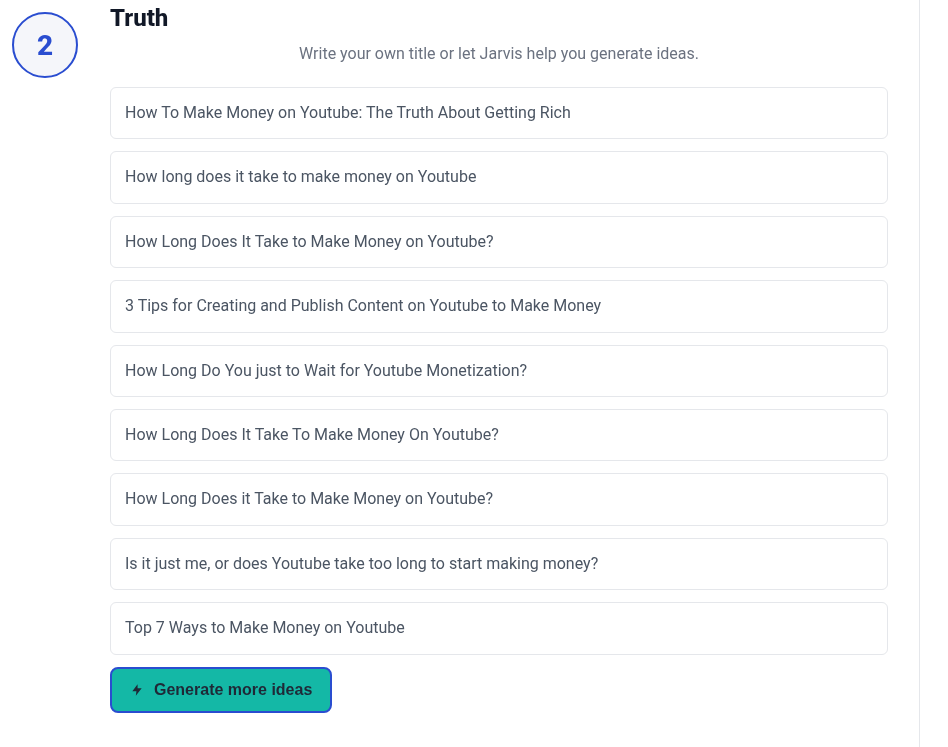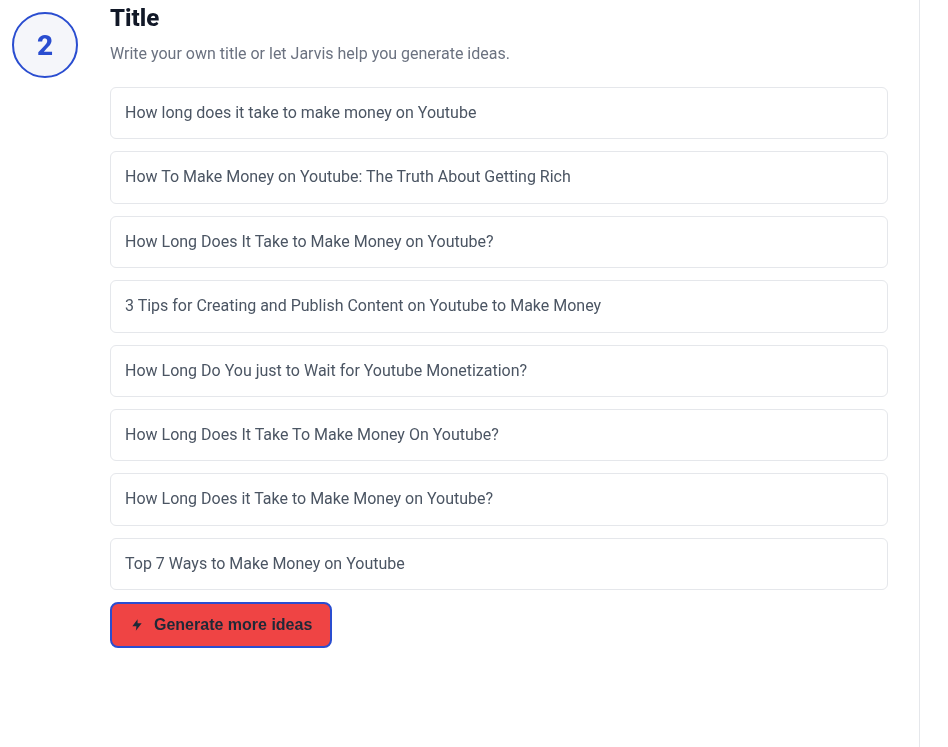--- a/index.html
+++ b/index.html
@@ -42,20 +42,21 @@
     .title-heading {
       font-size: 24px;
       font-weight: 800;
       color: #111827;
       margin-bottom: 12px;
     }
     .subtitle {
       font-size: 16px;
       color: #6b7280;
       margin-bottom: 24px;
+      text-align: center;
     }
     .suggestions {
       display: flex;
       flex-direction: column;
       gap: 12px;
     }
     .suggestion-item {
       border: 1px solid #e5e7eb;
       border-radius: 6px;
       padding: 14px 14px;
@@ -64,21 +65,21 @@
       cursor: pointer;
       background: #fff;
       line-height: 1.4;
     }
     .generate-btn {
       display: inline-flex;
       align-items: center;
       gap: 10px;
       border: 2px solid #2a4dd0;
       border-radius: 8px;
-      background: #ef4444;
+      background: #14b8a6;
       color: #1f2937;
       font-size: 16px;
       font-weight: 700;
       padding: 12px 18px;
       cursor: pointer;
       margin-top: 12px;
     }
     .bolt-icon {
       width: 14px;
       height: 14px;
@@ -94,30 +95,31 @@
     }
   </style>
 </head>
 <body>
 
 <div class="container">
   <div class="step-circle">
     <span class="step-number">2</span>
   </div>
   <div class="content">
-    <h2 class="title-heading">Title</h2>
+    <h2 class="title-heading">Truth</h2>
     <p class="subtitle">Write your own title or let Jarvis help you generate ideas.</p>
     <div class="suggestions">
+      <div class="suggestion-item">How To Make Money on Youtube: The Truth About Getting Rich</div>
       <div class="suggestion-item">How long does it take to make money on Youtube</div>
-      <div class="suggestion-item">How To Make Money on Youtube: The Truth About Getting Rich</div>
       <div class="suggestion-item">How Long Does It Take to Make Money on Youtube?</div>
       <div class="suggestion-item">3 Tips for Creating and Publish Content on Youtube to Make Money</div>
       <div class="suggestion-item">How Long Do You just to Wait for Youtube Monetization?</div>
       <div class="suggestion-item">How Long Does It Take To Make Money On Youtube?</div>
       <div class="suggestion-item">How Long Does it Take to Make Money on Youtube?</div>
+      <div class="suggestion-item">Is it just me, or does Youtube take too long to start making money?</div>
       <div class="suggestion-item">Top 7 Ways to Make Money on Youtube</div>
     </div>
     <button class="generate-btn">
       <span class="bolt-icon">
         <svg viewBox="0 0 24 24" width="14" height="14" fill="#1f2937">
           <path d="M13 2 L4 14 L11 14 L10 22 L20 9 L13 9 Z"></path>
         </svg>
       </span>
       <span>Generate more ideas</span>
     </button>

